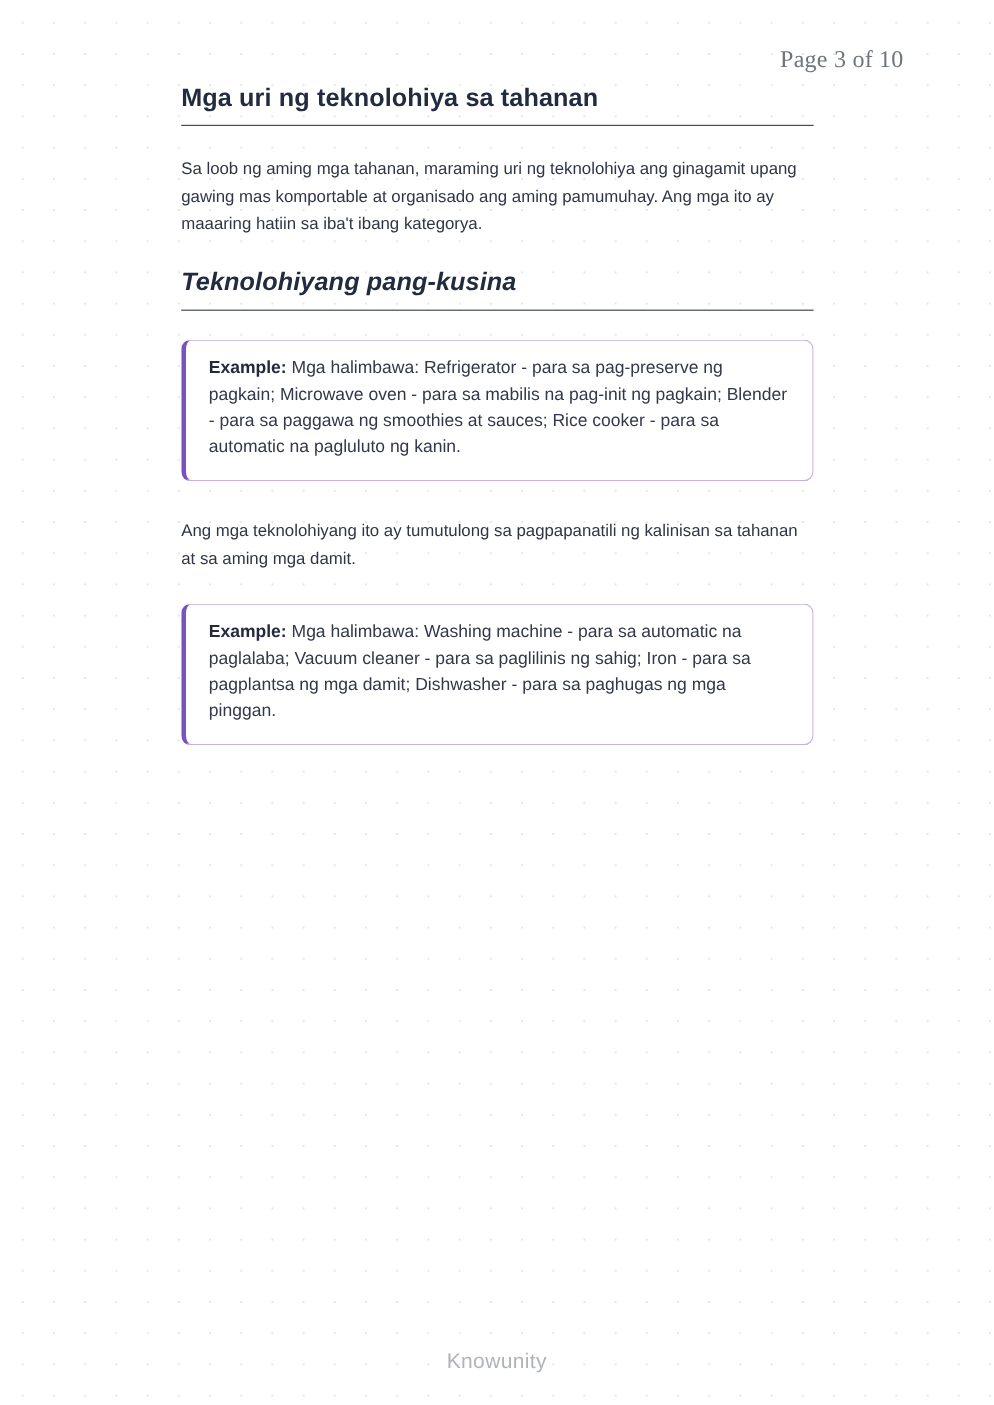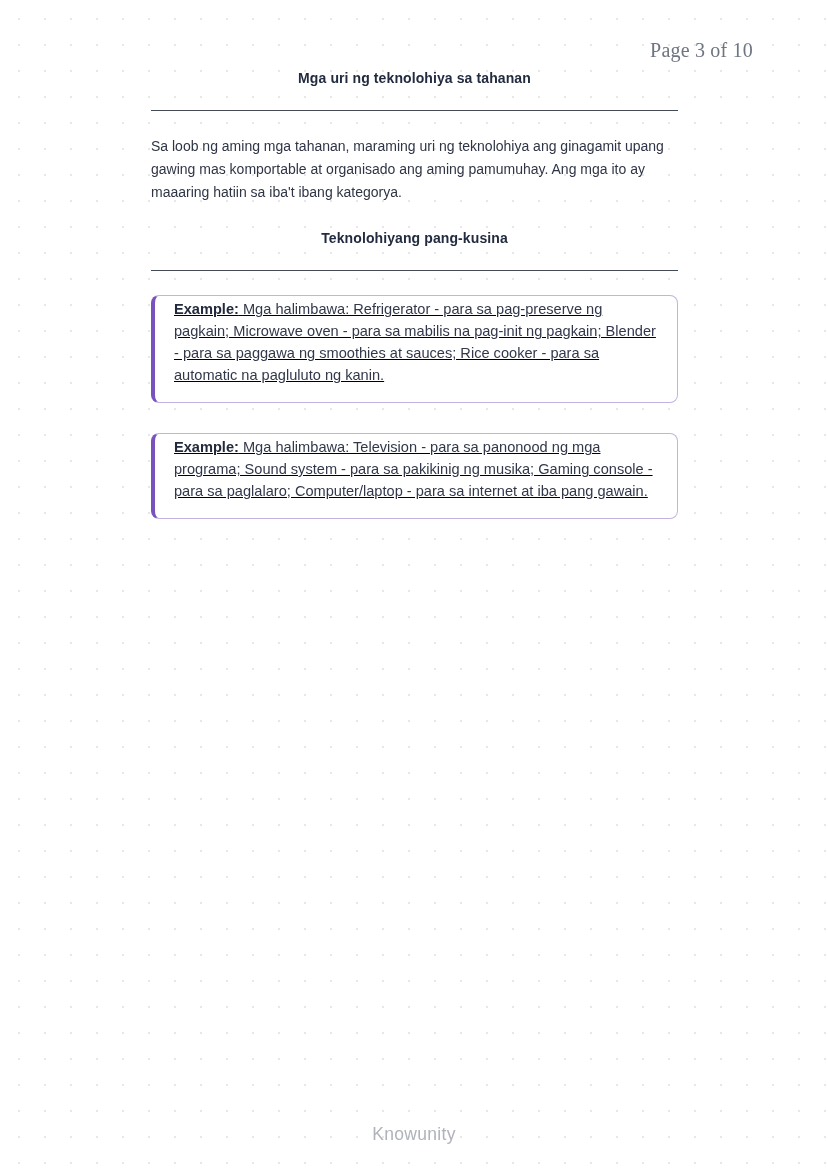--- a/index.html
+++ b/index.html
@@ -33,46 +33,45 @@
     margin-top: 12px;
   }
   .content {
     position: absolute;
     top: 70px;
     left: 151px;
     width: 527px;
   }
   .doc-heading {
     margin: 0 0 24px 0;
-    padding-bottom: 24px;
+    padding-bottom: 10px;
     border-bottom: 1px solid #454a57;
-    font-size: 14px;
+    font-size: 21px;
     font-weight: bold;
     color: #222b3f;
     letter-spacing: 0.1px;
-    text-align: center;
   }
   .section-heading {
     margin-top: 2px;
+    font-style: italic;
   }
   .body-text {
     margin: 0 0 26px 0;
     font-size: 14px;
     line-height: 23px;
     color: #2f3545;
   }
   .example-box {
     box-sizing: border-box;
     margin: 0 0 30px 0;
-    padding: 2px 20px 16px 19px;
+    padding: 12px 20px 16px 19px;
     background: #ffffff;
     border: 1px solid #c3b2e2;
     border-left: 4px solid #7a52bd;
     border-radius: 8px;
-    text-decoration: underline;
   }
   .example-text {
     margin: 0;
     font-size: 14.6px;
     line-height: 22px;
     color: #32384a;
   }
   .example-text strong {
     color: #232a3d;
   }
@@ -101,25 +100,26 @@
     <p class="body-text">Sa loob ng aming mga tahanan, maraming uri ng teknolohiya ang ginagamit upang gawing mas komportable at organisado ang aming pamumuhay. Ang mga ito ay maaaring hatiin sa iba't ibang kategorya.</p>
 
     <section class="doc-section">
       <h2 class="doc-heading section-heading">Teknolohiyang pang-kusina</h2>
       <div class="example-box">
         <p class="example-text"><strong>Example:</strong> <span>Mga halimbawa: Refrigerator - para sa pag-preserve ng pagkain; Microwave oven - para sa mabilis na pag-init ng pagkain; Blender - para sa paggawa ng smoothies at sauces; Rice cooker - para sa automatic na pagluluto ng kanin.</span></p>
       </div>
     </section>
 
     <section class="doc-section">
+      <p class="body-text">Ang mga teknolohiyang ito ay tumutulong sa pagpapanatili ng kalinisan sa tahanan at sa aming mga damit.</p>
+      <div class="example-box">
+        <p class="example-text"><strong>Example:</strong> <span>Mga halimbawa: Washing machine - para sa automatic na paglalaba; Vacuum cleaner - para sa paglilinis ng sahig; Iron - para sa pagplantsa ng mga damit; Dishwasher - para sa paghugas ng mga pinggan.</span></p>
+      </div>
     </section>
 
     <section class="doc-section">
-      <div class="example-box">
-        <p class="example-text"><strong>Example:</strong> <span>Mga halimbawa: Television - para sa panonood ng mga programa; Sound system - para sa pakikinig ng musika; Gaming console - para sa paglalaro; Computer/laptop - para sa internet at iba pang gawain.</span></p>
-      </div>
     </section>
 
   </div>
 
   <div class="footer-brand">Knowunity</div>
 
 </div>
 
 </body></html>

